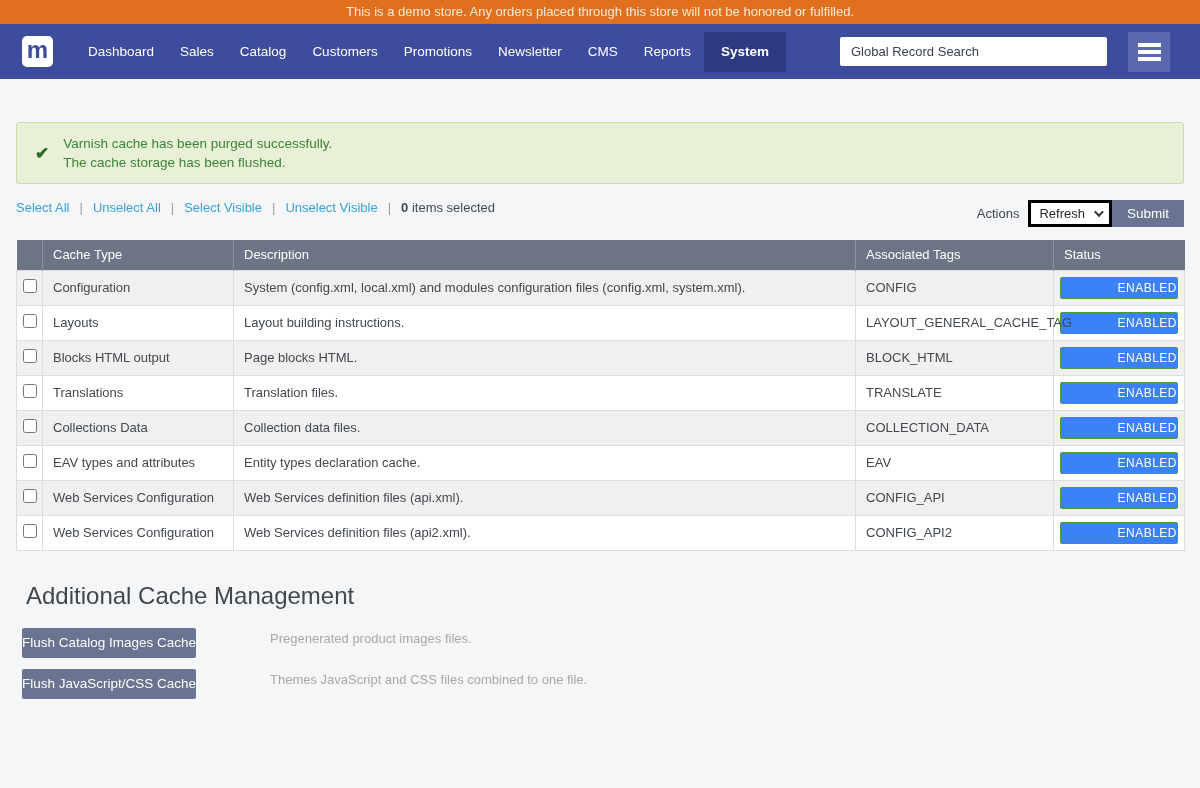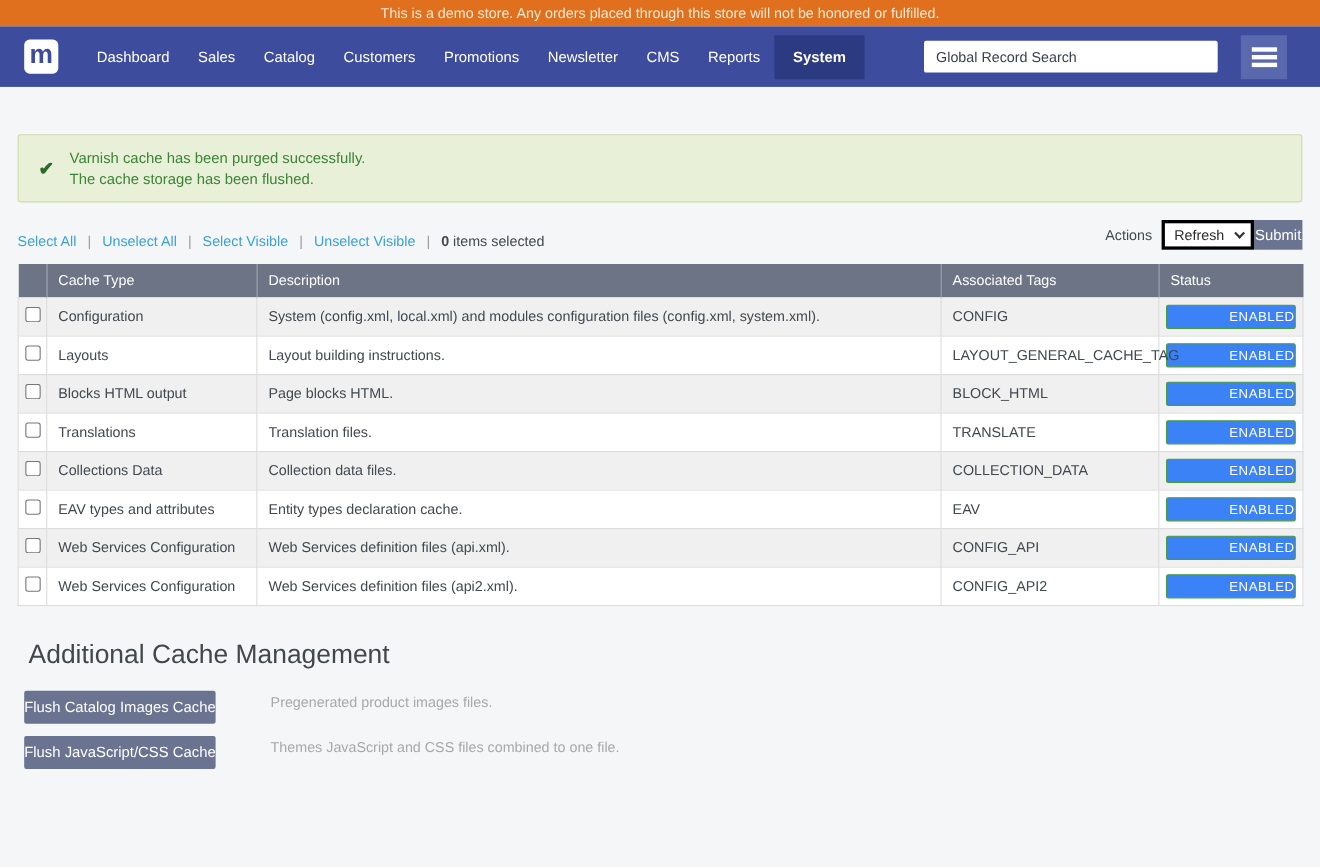--- a/index.html
+++ b/index.html
@@ -120,21 +120,21 @@
     height: 29px;
     padding: 0 14px;
     font-size: 13.5px;
     font-family: "Liberation Sans", sans-serif;
     cursor: pointer;
   }
 
   .toolbar-row {
     margin-top: 16px;
     display: flex;
-    align-items: flex-end;
+    align-items: flex-start;
     height: 27px;
   }
   .select-links { display: flex; align-items: center; font-size: 13px; }
   .select-links a { color: #3aa1d9; text-decoration: none; cursor: pointer; }
   .pipe { color: #9a9a9a; margin: 0 10px; }
   .selected-count { color: #41484f; }
   .selected-count b { font-weight: bold; }
   .mass-actions { margin-left: auto; display: flex; align-items: center; }
   .actions-label { font-size: 13px; color: #41484f; margin-right: 9px; }
   .fake-select {
@@ -154,21 +154,21 @@
     border-right: 2px solid #333;
     border-bottom: 2px solid #333;
     transform: rotate(45deg) translateY(-2px);
     margin-left: 9px;
   }
   .btn-submit {
     background: #6a7390;
     color: #ffffff;
     border: none;
     height: 27px;
-    padding: 0 1px;
+    padding: 0 15px;
     font-size: 13.5px;
     font-family: "Liberation Sans", sans-serif;
     cursor: pointer;
   }
 
   
   table.cache-table {
     margin-top: 13px;
     width: 100%;
     border-collapse: collapse;
@@ -233,21 +233,21 @@
     border: none;
     border-radius: 2px;
     height: 30px;
     padding: 0 0;
     font-size: 13.5px;
     font-family: "Liberation Sans", sans-serif;
     cursor: pointer;
   }
   .cache-action-desc {
     position: absolute;
-    left: 224px;
+    left: 248px;
     font-size: 13px;
     color: #a8a8a8;
     margin-top: 3px;
   }
   .cache-action-row { position: relative; }
 </style>
 </head>
 <body>
 
 <div class="demo-banner">This is a demo store. Any orders placed through this store will not be honored or fulfilled.</div>

